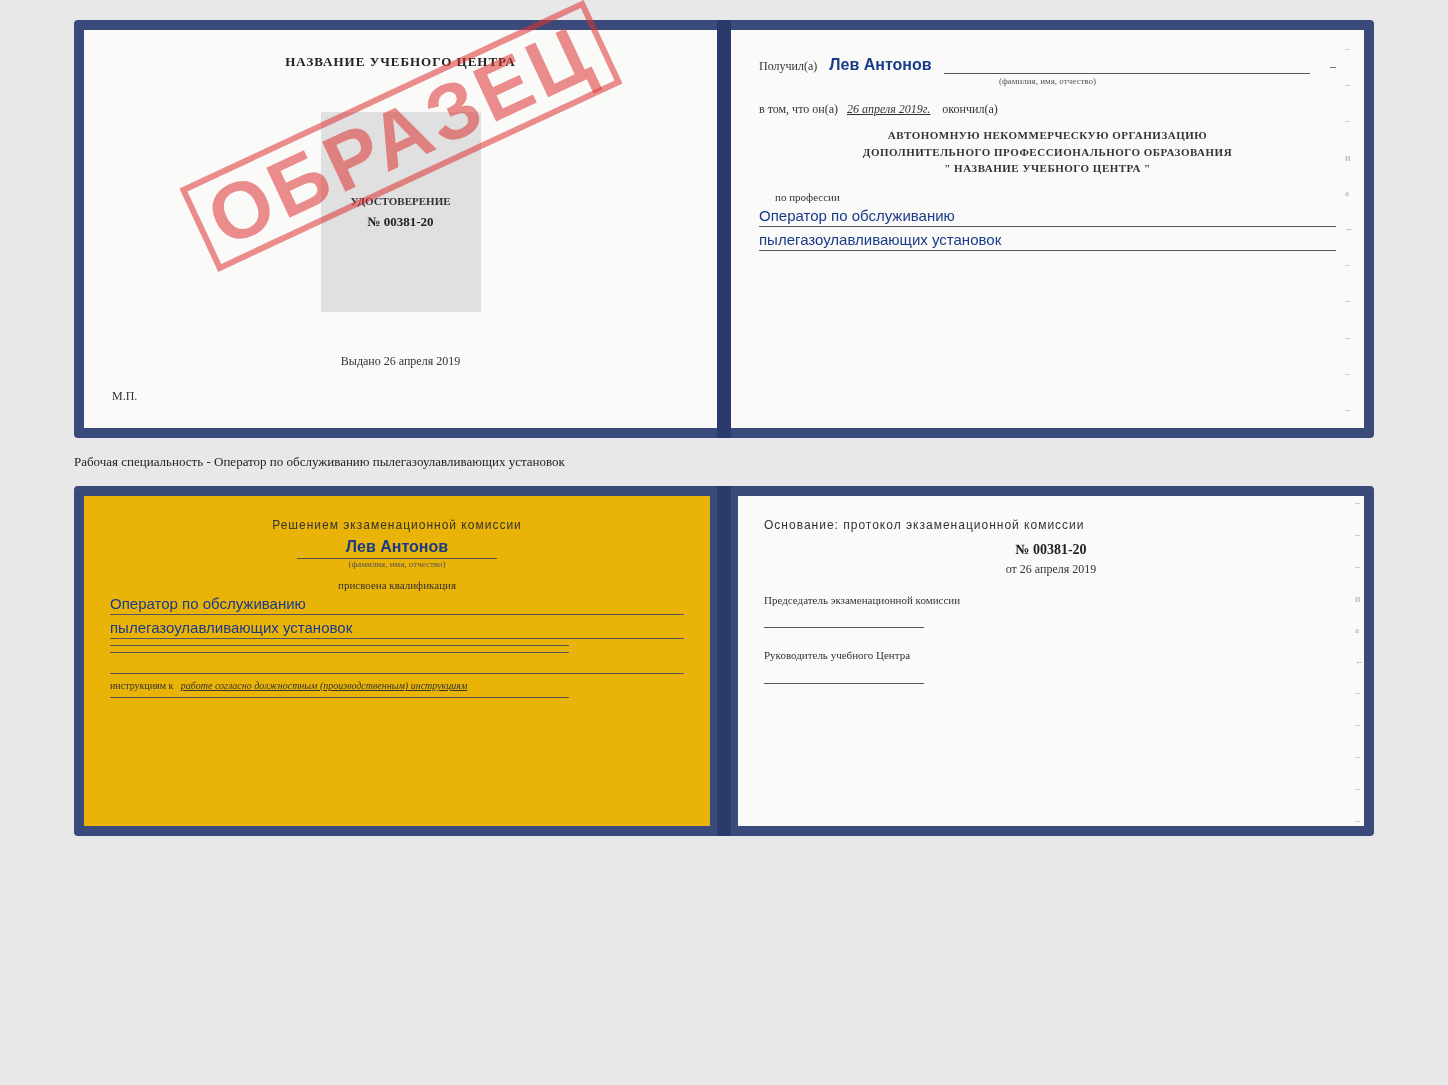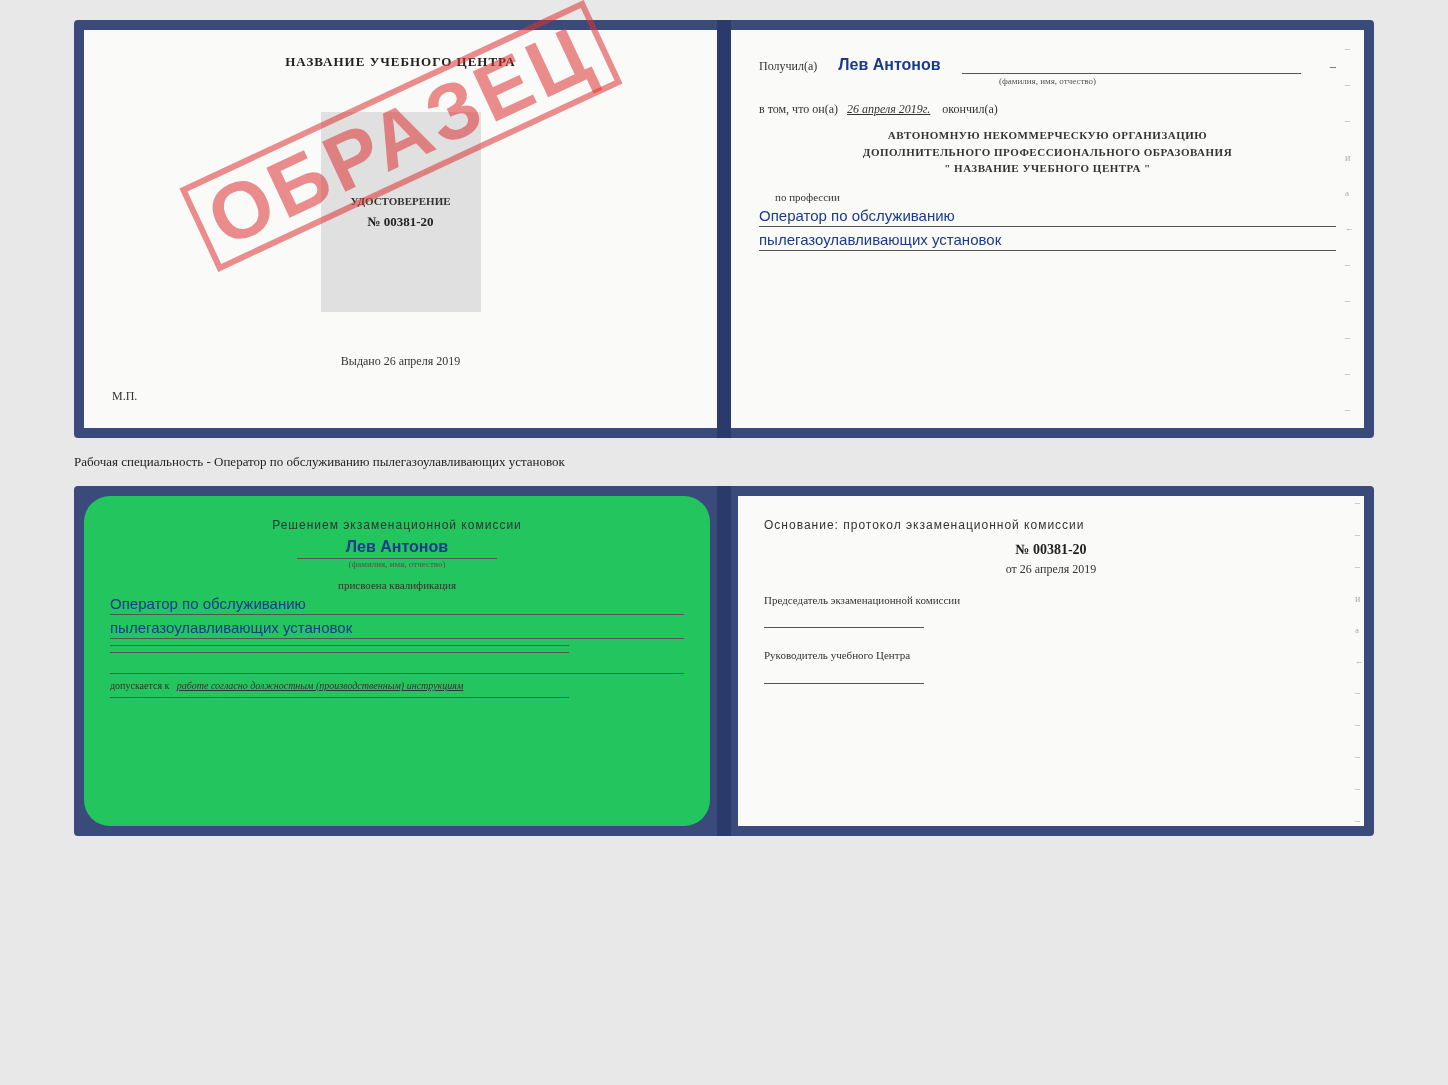--- a/index.html
+++ b/index.html
@@ -140,21 +140,21 @@
     
     .right-recipient {
       font-size: 12px;
       color: #333;
       margin-bottom: 16px;
     }
 
     .recipient-line {
       display: flex;
       align-items: flex-end;
-      gap: 21px;
+      gap: 12px;
       margin-bottom: 2px;
       justify-content: center;
     }
 
     .recipient-name {
       font-family: 'Comic Sans MS', cursive, sans-serif;
       font-size: 16px;
       color: #1a3a8a;
       font-weight: bold;
     }
@@ -236,25 +236,24 @@
       top: 0;
       bottom: 0;
       width: 14px;
       background: #2a3a6a;
       transform: translateX(-50%);
       z-index: 10;
     }
 
     .bottom-page-left {
       flex: 1;
-      background: #22c55e;
+      background: #eab308;
       padding: 22px 26px;
       margin-right: 21px;
       min-height: 330px;
-      border-radius: 26px;
     }
 
     .bottom-page-right {
       flex: 1;
       background: #fafaf8;
       padding: 22px 26px;
       margin-left: 7px;
       min-height: 330px;
     }
 
@@ -451,21 +450,21 @@
 
     <div class="assigned-label">присвоена квалификация</div>
 
     <div class="qualification-value">Оператор по обслуживанию</div>
     <div class="qualification-value">пылегазоулавливающих установок</div>
 
     <div style="border-bottom: 1px solid #555; margin: 6px 0; width: 80%;"></div>
     <div style="border-bottom: 1px solid #555; margin: 6px 0; width: 80%;"></div>
 
     <div class="dopuskaetsya-line">
-      <span>допускается к</span>
+      <span>инструкциям к</span>
       &nbsp;
       <span class="dopuskaetsya-italic">работе согласно должностным (производственным) инструкциям</span>
     </div>
     <div style="border-bottom: 1px solid #555; margin-top: 6px; width: 80%;"></div>
   </div>
 
   <div class="bottom-page-right">
     <div class="osnование-header">Основание: протокол экзаменационной комиссии</div>
 
     <div class="protocol-number">№ 00381-20</div>

